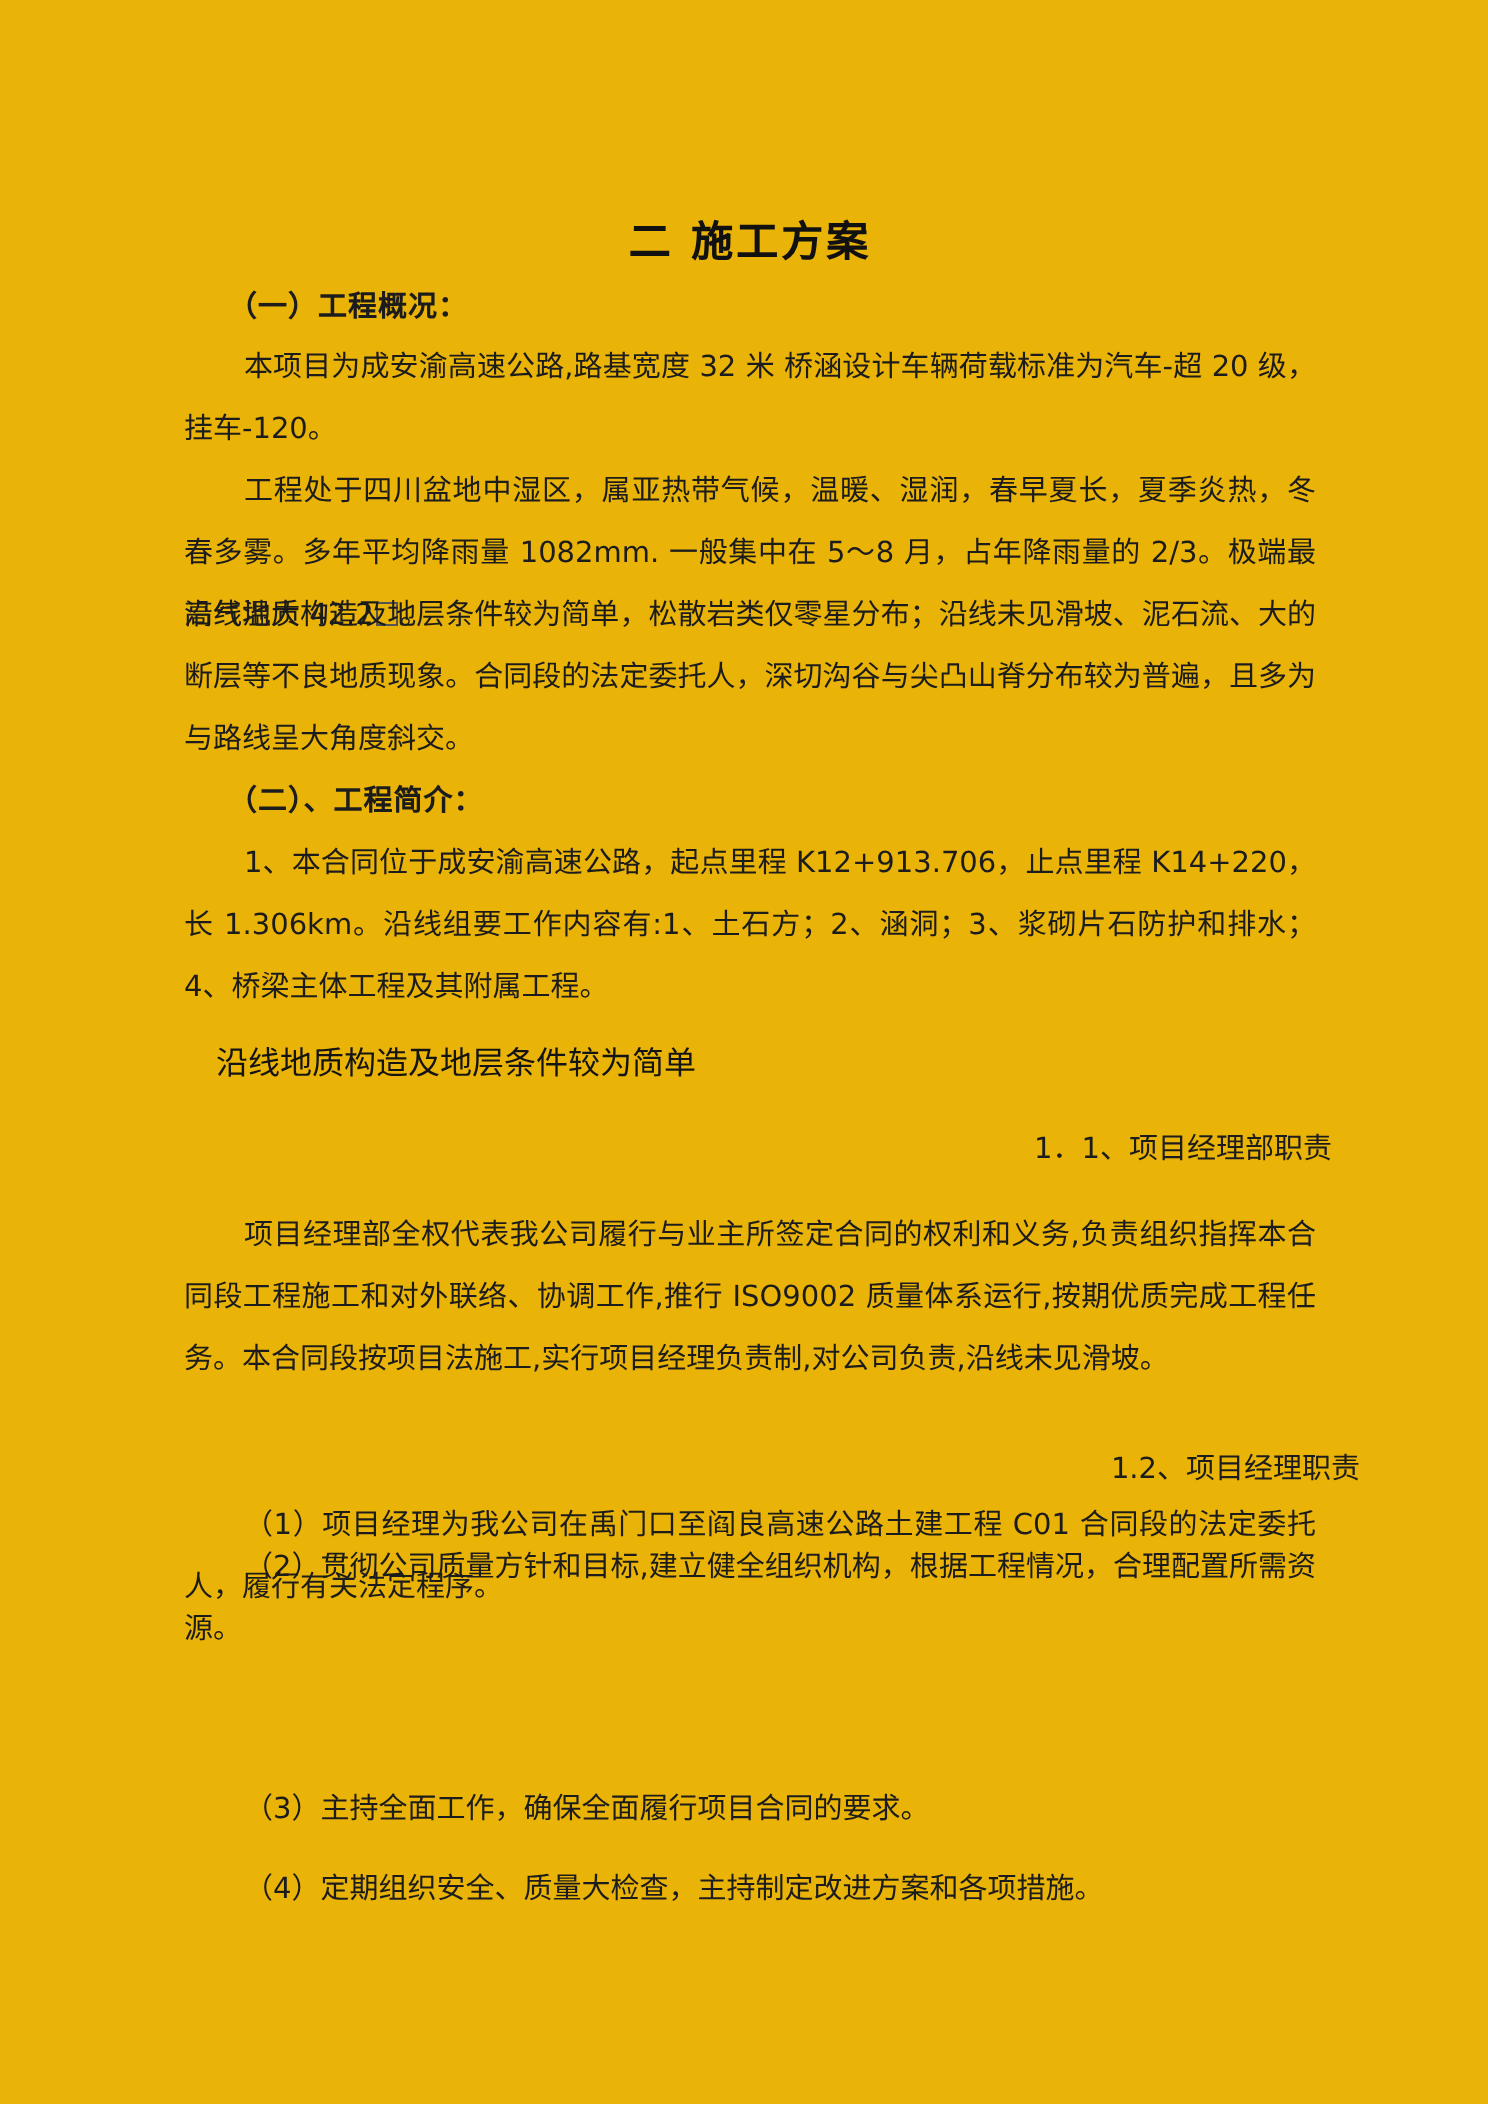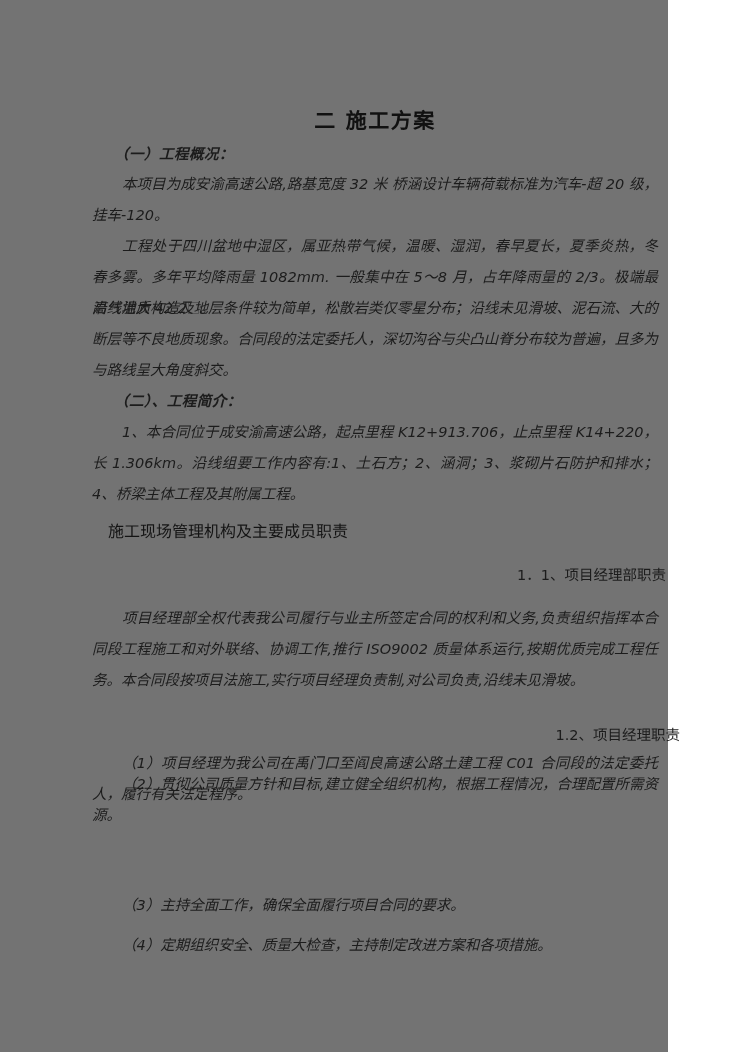--- a/index.html
+++ b/index.html
@@ -11,23 +11,23 @@
   body {
     width: 744px;
     height: 1052px;
     overflow: hidden;
     font-family: "DejaVu Sans", "Liberation Sans", sans-serif;
     color: #1a1a1a;
     -webkit-font-smoothing: none;
   }
   .page {
     position: relative;
-    width: 668px;
+    width: 744px;
     height: 1052px;
-    background: #737373;
+    background: #eab308;
     box-sizing: border-box;
     padding: 12px;
   }
   .content {
     position: absolute;
     left: 92px;
     top: 0;
     width: 566px;
   }
 
@@ -51,21 +51,20 @@
   .blk {
     position: absolute;
     left: 0;
     width: 566px;
     margin: 0;
     font-size: 14.5px;
     line-height: 31px;
     text-align: justify;
     text-justify: inter-ideograph;
     color: #1c1c1c;
-    font-style: italic;
   }
   .blk.bold {
     font-weight: bold;
     letter-spacing: 0.5px;
   }
   .blk.indent {
     text-indent: 30px;
   }
   .blk.indent-sm {
     text-indent: 22px;
@@ -121,21 +120,21 @@
     <p class="blk indent" style="top:169px;">本项目为成安渝高速公路,路基宽度 32 米 桥涵设计车辆荷载标准为汽车-超 20 级，挂车-120。</p>
 
     <p class="blk indent" style="top:231px;"><span>工程处于四川盆地中湿区，属亚热带气候，温暖、湿润，春早夏长，夏季炎热，冬春多雾。多年平均降雨量 1082mm. 一般集中在 5～8 月，占年降雨量的 2/3。极端最高气温大 42.2</span><span class="tofu"></span><span>。</span></p>
 
     <p class="blk" style="top:293px;">沿线地质构造及地层条件较为简单，松散岩类仅零星分布；沿线未见滑坡、泥石流、大的断层等不良地质现象。合同段的法定委托人，深切沟谷与尖凸山脊分布较为普遍，且多为与路线呈大角度斜交。</p>
 
     <p class="blk bold indent-sm" style="top:386px;">（二）、工程简介：</p>
 
     <p class="blk indent" style="top:417px;">1、本合同位于成安渝高速公路，起点里程 K12+913.706，止点里程 K14+220，长 1.306km。沿线组要工作内容有:1、土石方；2、涵洞；3、浆砌片石防护和排水；4、桥梁主体工程及其附属工程。</p>
 
-    <p class="sec-head pad" style="top:517px;">施工现场管理机构及主要成员职责</p>
+    <p class="sec-head pad" style="top:517px;">沿线地质构造及地层条件较为简单</p>
 
     <p class="sub-head pad1" style="top:560px;">1．1、项目经理部职责</p>
 
     <p class="blk indent" style="top:603px;">项目经理部全权代表我公司履行与业主所签定合同的权利和义务,负责组织指挥本合同段工程施工和对外联络、协调工作,推行 ISO9002 质量体系运行,按期优质完成工程任务。本合同段按项目法施工,实行项目经理负责制,对公司负责,沿线未见滑坡。</p>
 
     <p class="sub-head pad2" style="top:705px;margin-top:15px;">1.2、项目经理职责</p>
 
     <p class="blk indent" style="top:748px;">（1）项目经理为我公司在禹门口至阎良高速公路土建工程 C01 合同段的法定委托人，履行有关法定程序。</p>
 
     <p class="blk indent" style="top:769px;">（2）贯彻公司质量方针和目标,建立健全组织机构，根据工程情况，合理配置所需资源。</p>

